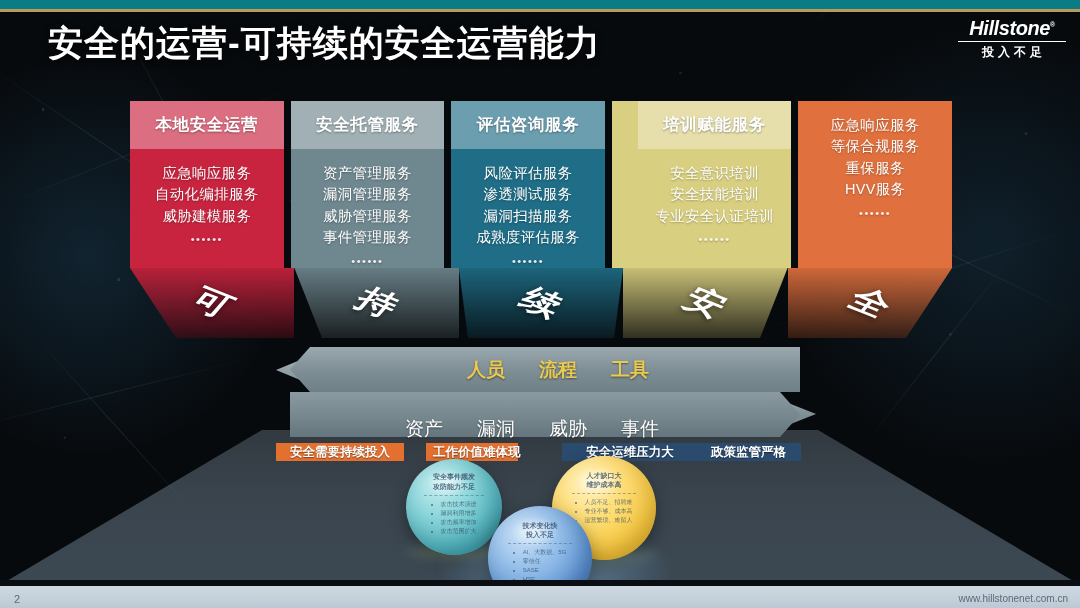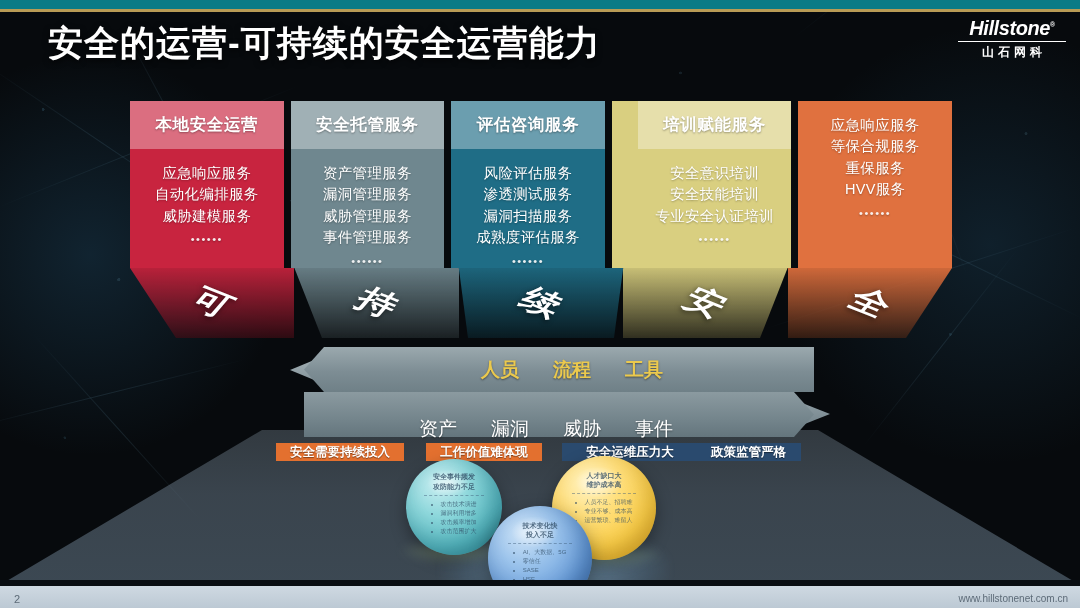--- a/index.html
+++ b/index.html
@@ -88,21 +88,21 @@
   .fseg .shape { position:absolute; inset:0; }
   .fchar {
     position:absolute; left:50%; top:50%;
     font-size:34px; font-weight:bold; color:#fff;
     transform:translate(-50%,-50%) matrix(1,0.40,-0.62,0.72,0,0);
     text-shadow:0 2px 5px rgba(0,0,0,.55);
     white-space:nowrap;
   }
 
   
-  .arrows { position:absolute; left:304px; top:347px; width:510px; height:90px; }
+  .arrows { position:absolute; left:290px; top:347px; width:510px; height:90px; }
   .arrow-row { position:absolute; left:0; width:510px; height:45px; }
   .arrow-row .plate { position:absolute; inset:0; }
   .arrow-label {
     position:absolute; inset:0; display:flex; align-items:center;
     justify-content:center; gap:34px;
   }
   .arrow-top { top:0; }
   .arrow-bot { top:45px; }
   .arrow-top .plate {
     background:linear-gradient(180deg,#9ba9ae 0%, #7d8d94 55%, #6f8087 100%);
@@ -223,21 +223,21 @@
   <div class="band-teal"></div>
   <div class="band-gold"></div>
 
   <div class="title">安全的运营-可持续的安全运营能力</div>
 
   <div class="logo">
     <div class="logo-word">
       <span>Hillstone</span><span class="logo-tm">®</span>
     </div>
     <div class="logo-rule"></div>
-    <div class="logo-cn">山石网科</div>
+    <div class="logo-cn">投入不足</div>
   </div>
 
   <div class="panels" id="panels">
       <div class="panel" style="background: rgb(200, 36, 63);">
         <div class="panel-head">本地安全运营</div>
         <div class="panel-body">
           <div>应急响应服务</div>
           <div>自动化编排服务</div>
           <div>威胁建模服务</div>
           <div class="panel-dots">••••••</div>
@@ -328,21 +328,21 @@
           <span>资产</span>
           <span>漏洞</span>
           <span>威胁</span>
           <span>事件</span>
         </div>
     </div>
   </div>
 
   <div class="tags" id="tags">
       <div class="tag" style="left: 0px; width: 128px; background: rgb(227, 112, 47);">安全需要持续投入</div>
-      <div class="tag" style="left: 150px; width: 116px; background: rgb(227, 112, 47);">工作价值难体现</div>
+      <div class="tag" style="left: 150px; width: 92px; background: rgb(227, 112, 47);">工作价值难体现</div>
       <div class="tag" style="left: 286px; width: 136px; background: rgb(42, 74, 110);">安全运维压力大</div>
       <div class="tag" style="left: 420px; width: 105px; background: rgb(42, 74, 110);">政策监管严格</div>
     </div>
 
   <div class="sph-shadow" style="left:398px; top:538px; width:112px; height:26px;"></div>
   <div class="sph-shadow" style="left:546px; top:542px; width:118px; height:26px;"></div>
 
   <div class="sphere" id="sph-cyan">
     <div class="sph-body"></div>
     <div class="sph-gloss"></div>

